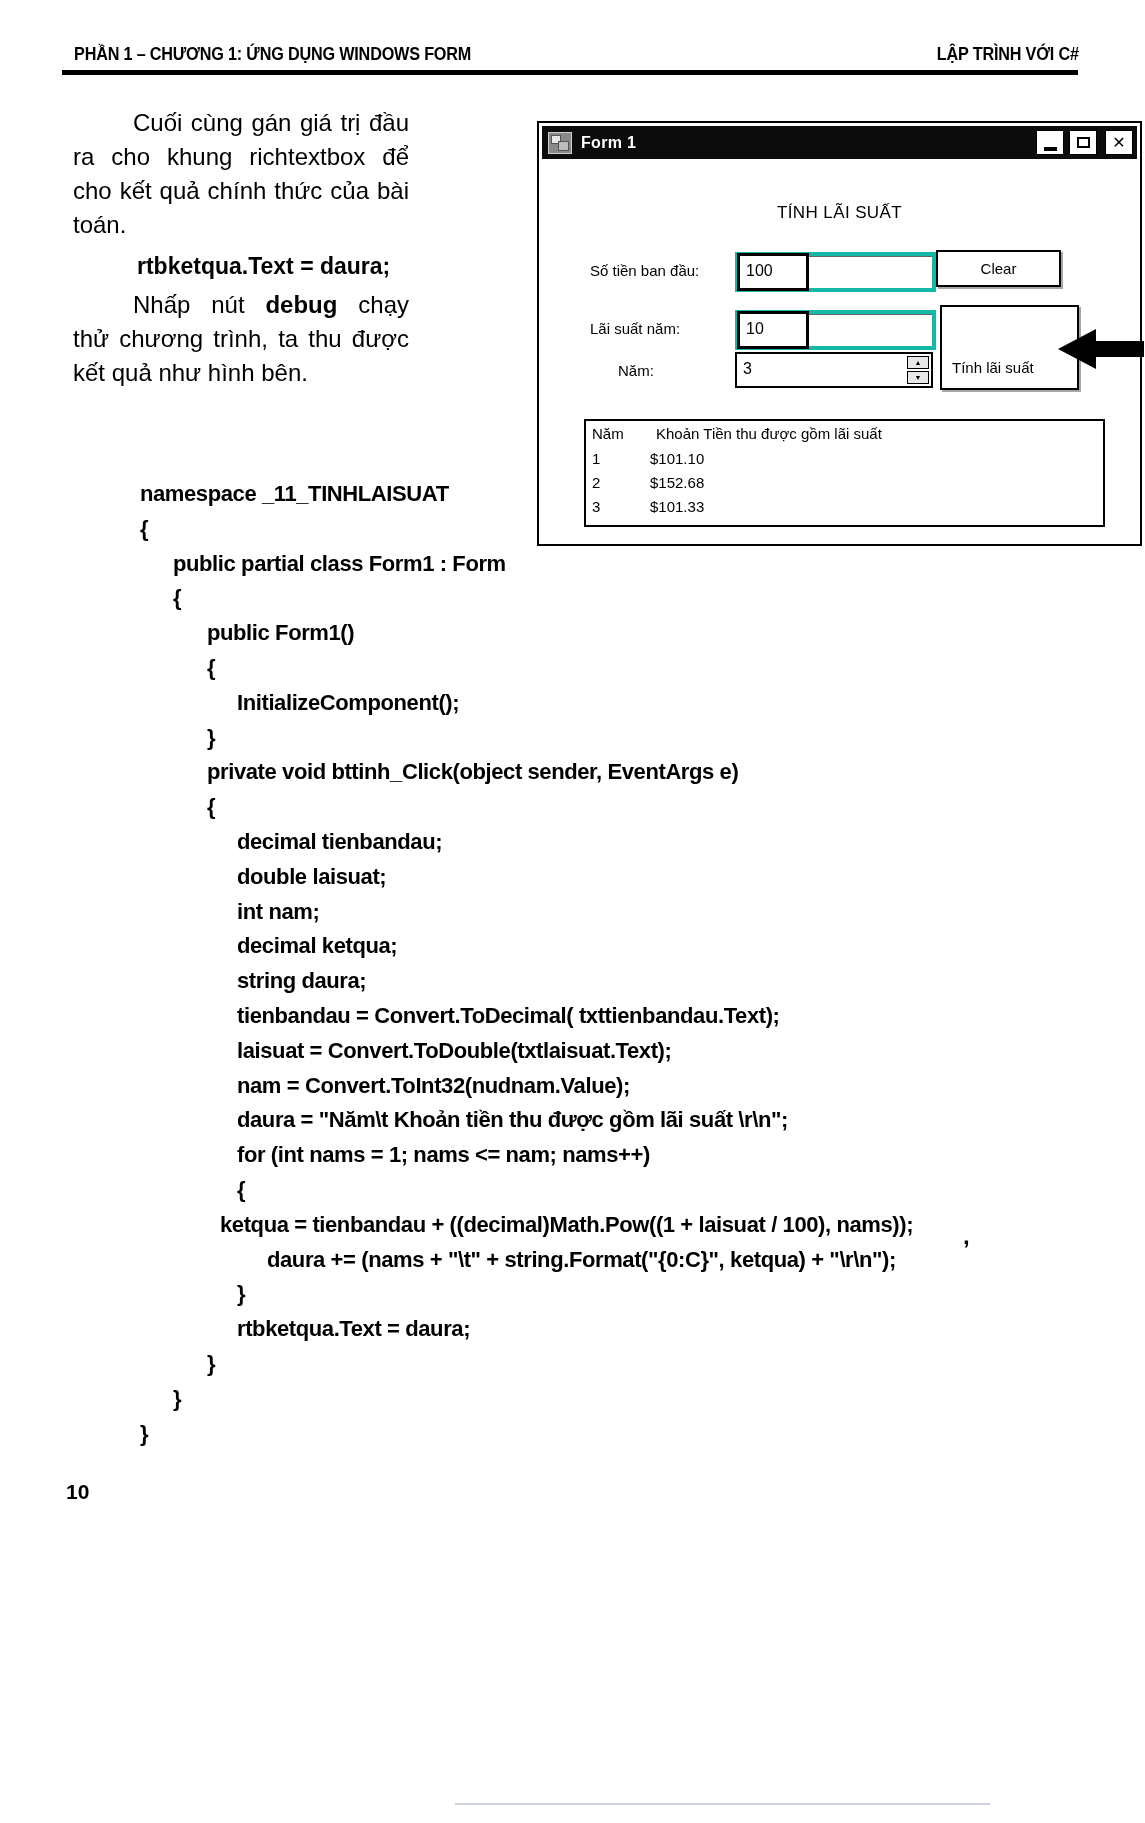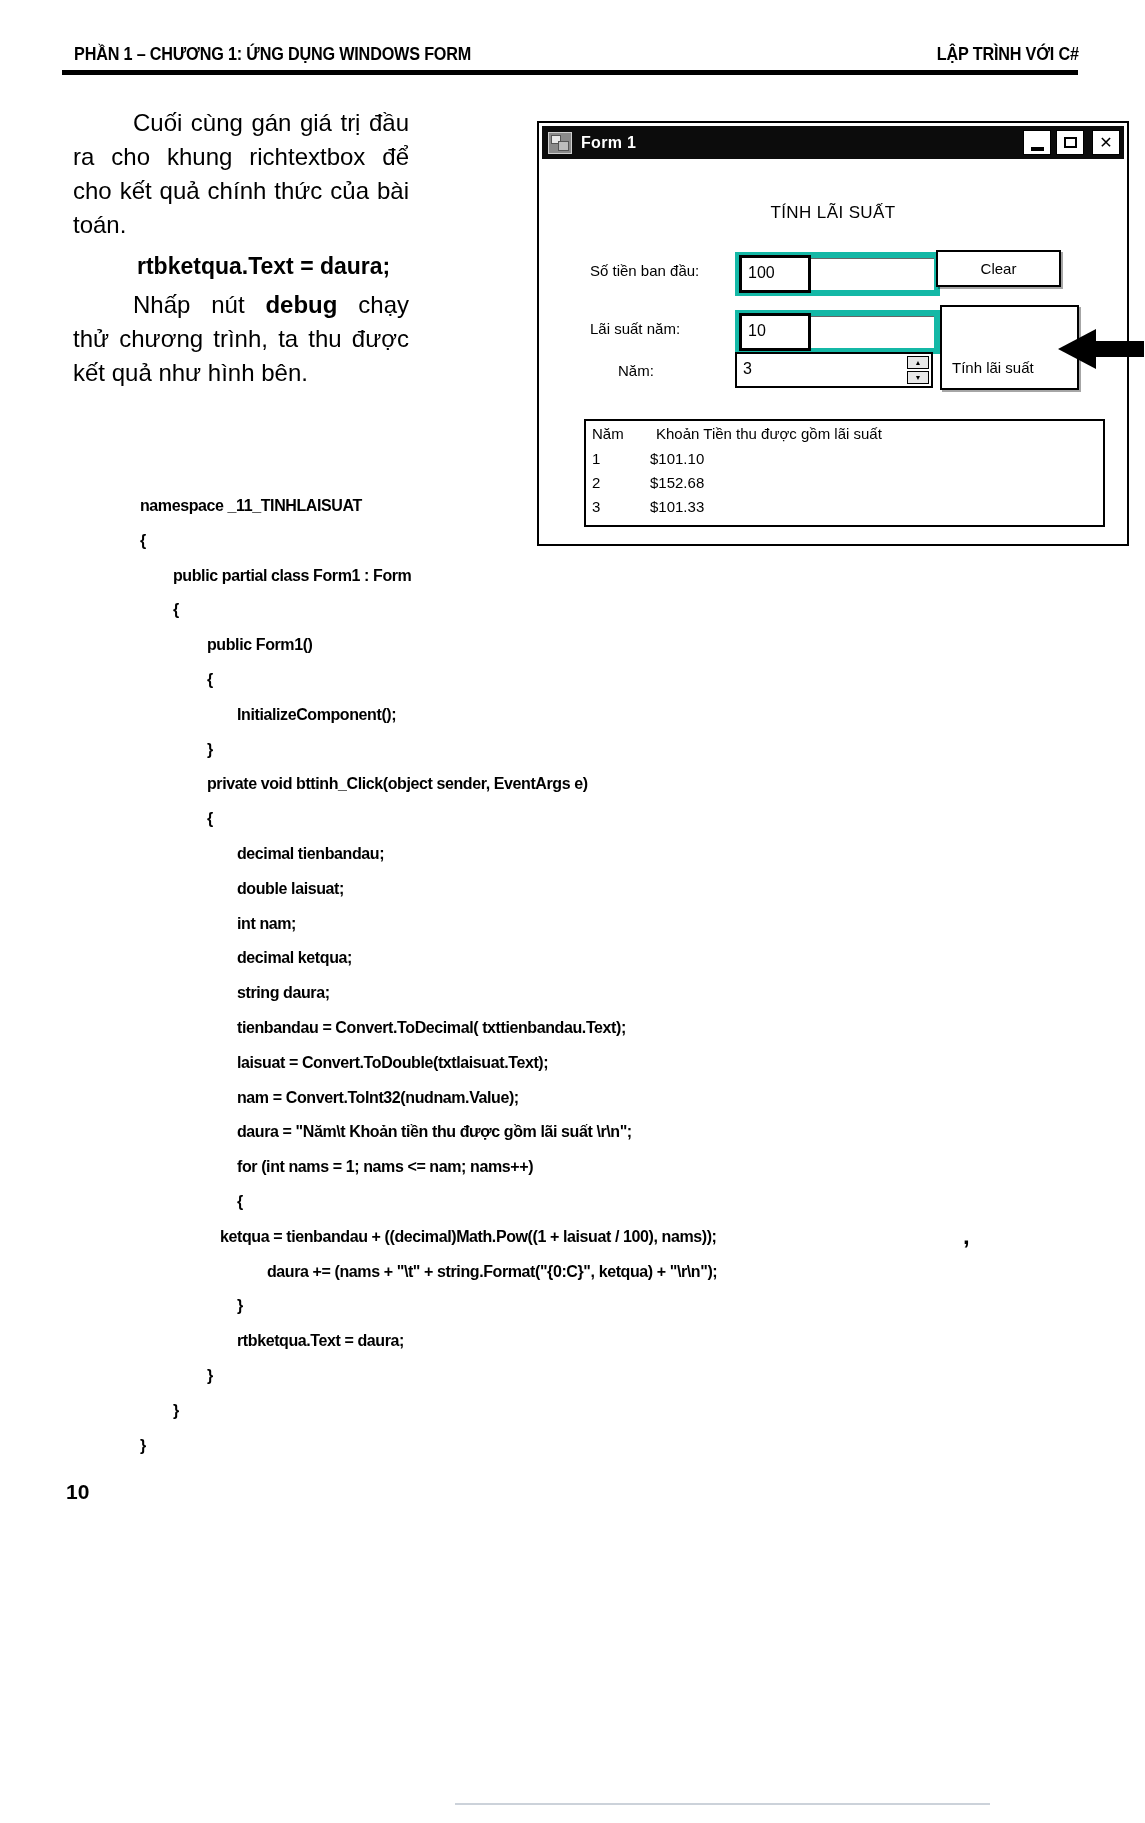--- a/index.html
+++ b/index.html
@@ -16,50 +16,50 @@
     position:absolute; right:66px; top:44px; font-size:18px; font-weight:bold;
     letter-spacing:-0.2px; transform:scaleX(0.9); transform-origin:right center; white-space:nowrap;
   }
   .hdr-rule { position:absolute; left:62px; top:70px; width:1016px; height:5px; background:#000; }
   
   .intro { position:absolute; left:73px; top:106px; width:336px; font-size:24px; line-height:34px; text-align:justify; }
   .intro p { margin:0; text-indent:60px; }
   .code-inline { margin:7px 0 5px 0; padding-left:64px; font-weight:bold; font-size:23px; text-align:left; }
   .code-label { margin-top:7px; padding-left:64px; text-align:left; }
   
-  .win { position:absolute; left:537px; top:121px; width:588px; height:421px; border:2px solid #000; background:#fff; }
+  .win { position:absolute; left:537px; top:121px; width:588px; height:421px; border:2px solid #000; background:#fff;padding-left:13px; }
   .titlebar { position:absolute; left:3px; right:3px; top:3px; height:33px; background:#0c0c0c; display:flex; align-items:center; }
   .form-icon { position:relative; width:22px; height:20px; margin:0 9px 0 6px; background:#8a8a8a; border:1px solid #cfcfcf; }
   .form-icon .fi-a { position:absolute; left:2px; top:2px; width:8px; height:7px; background:#e8e8e8; border:1px solid #555; }
   .form-icon .fi-b { position:absolute; right:2px; bottom:2px; width:9px; height:8px; background:#bdbdbd; border:1px solid #555; }
   .title-text { color:#fff; font-weight:bold; font-size:16px; letter-spacing:0.3px; }
   .win-btns { margin-left:auto; display:flex; align-items:center; gap:5px; margin-right:4px; }
   .win-btn { width:28px; height:25px; background:#fff; border:1px solid #000; display:flex; align-items:center; justify-content:center; box-sizing:border-box; }
   .win-btn.close { margin-left:3px; font-weight:bold; font-size:16px; line-height:1; }
   .glyph-min { width:13px; height:4px; background:#000; margin-top:13px; }
   .glyph-max { width:13px; height:11px; border:2px solid #000; box-sizing:border-box; }
   .form-heading { position:absolute; left:0; top:80px; width:100%; text-align:center; font-size:17px; letter-spacing:0.4px; }
   .fld-label { position:absolute; font-size:15px; white-space:nowrap; }
-  .textbox { position:absolute; width:193px; height:32px; border:6px solid #14b8a6; background:#fff; box-shadow:inset 1px 1px 0 #666; }
+  .textbox { position:absolute; width:193px; height:32px; border:4px solid #14b8a6; background:#fff; box-shadow:inset 1px 1px 0 #666; }
   .tb-val { position:absolute; left:-2px; top:-3px; width:72px; height:38px; box-sizing:border-box; border:3px solid #000; background:#fff; font-size:16px; padding:6px 0 0 6px; }
   .updown { position:absolute; width:198px; height:36px; box-sizing:border-box; border:2px solid #000; background:#fff; font-size:16px; }
   .updown .ud-val { position:absolute; left:6px; top:6px; }
   .spinner { position:absolute; right:2px; top:2px; width:22px; bottom:2px; display:flex; flex-direction:column; gap:2px; }
   .spin-btn { flex:1; border:1px solid #000; background:#e8e8e8; display:flex; align-items:center; justify-content:center; font-size:7px; line-height:1; }
   .btn { position:absolute; background:#fff; border:2px solid #000; box-shadow:2px 2px 0 rgba(0,0,0,0.35); font-size:15px; display:flex; align-items:center; justify-content:center; box-sizing:border-box; }
   .btn-clear { left:397px; top:127px; width:125px; height:37px; }
   .btn-compute { left:401px; top:182px; width:139px; height:85px; align-items:flex-end; justify-content:flex-start; padding:0 0 12px 10px; }
   .arrow { position:absolute; left:519px; top:206px; width:86px; height:40px; }
   .arrow .head { position:absolute; left:0; top:0; width:0; height:0; border-top:20px solid transparent; border-bottom:20px solid transparent; border-right:38px solid #000; }
   .arrow .shaft { position:absolute; left:36px; top:12px; width:50px; height:16px; background:#000; }
   .listbox { position:absolute; left:45px; top:296px; width:521px; height:108px; box-sizing:border-box; border:2px solid #000; background:#fff; font-size:15px; overflow:hidden; }
   .list-row { display:grid; grid-template-columns:58px auto; padding-left:6px; line-height:24px; }
   .list-row.hdr { line-height:26px;gap:6px; }
   
-  .code { position:absolute; left:140px; top:489px; font-weight:bold; font-size:16px; letter-spacing:-0.4px; line-height:34.8px; white-space:pre; }
+  .code { position:absolute; left:140px; top:477px; font-weight:bold; font-size:22px; letter-spacing:-0.4px; line-height:34.8px; white-space:pre; }
   .stray { position:absolute; left:963px; top:1222px; font-size:24px; font-weight:bold; }
   .pageno { position:absolute; left:66px; top:1480px; font-size:21px; font-weight:bold; }
   .scanline { position:absolute; left:455px; top:1803px; width:535px; height:2px; background:#ccd2da; }
 </style>
 </head>
 <body>
 
 <div class="page">
 
   <div class="hdr-left">PHẦN 1 – CHƯƠNG 1: ỨNG DỤNG WINDOWS FORM</div>

